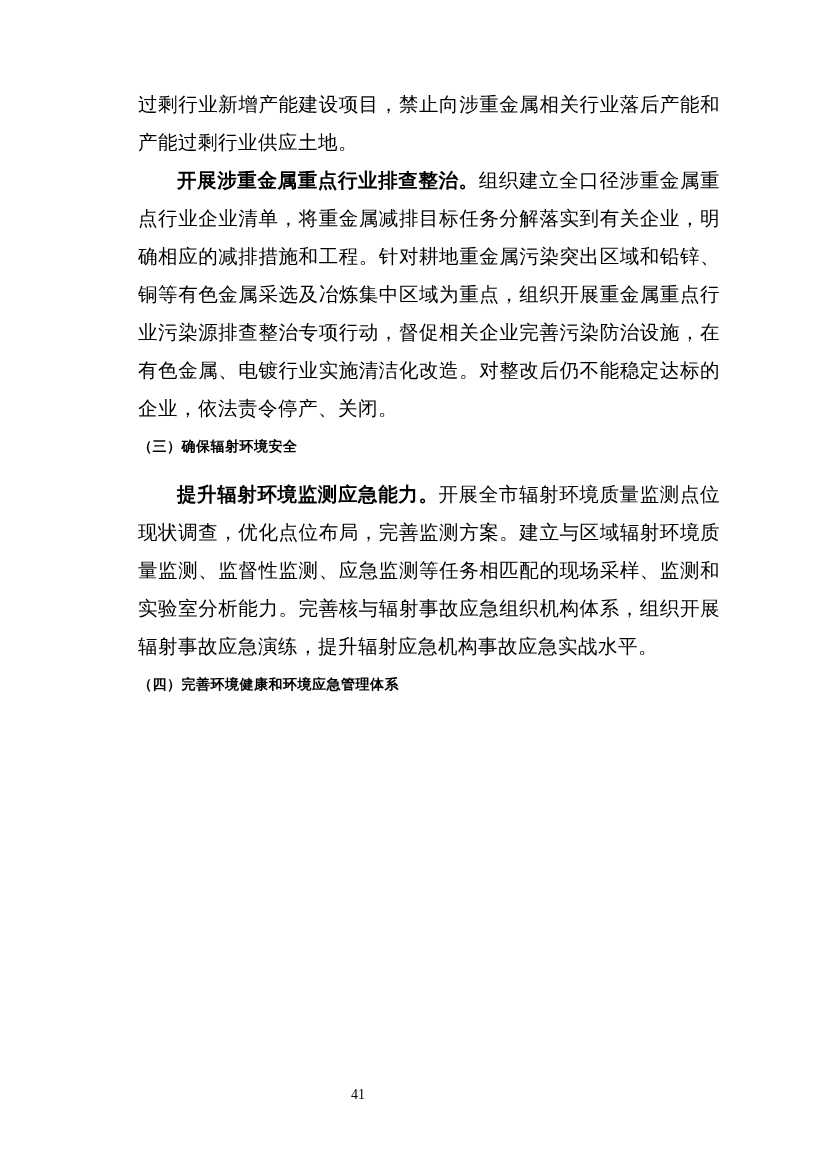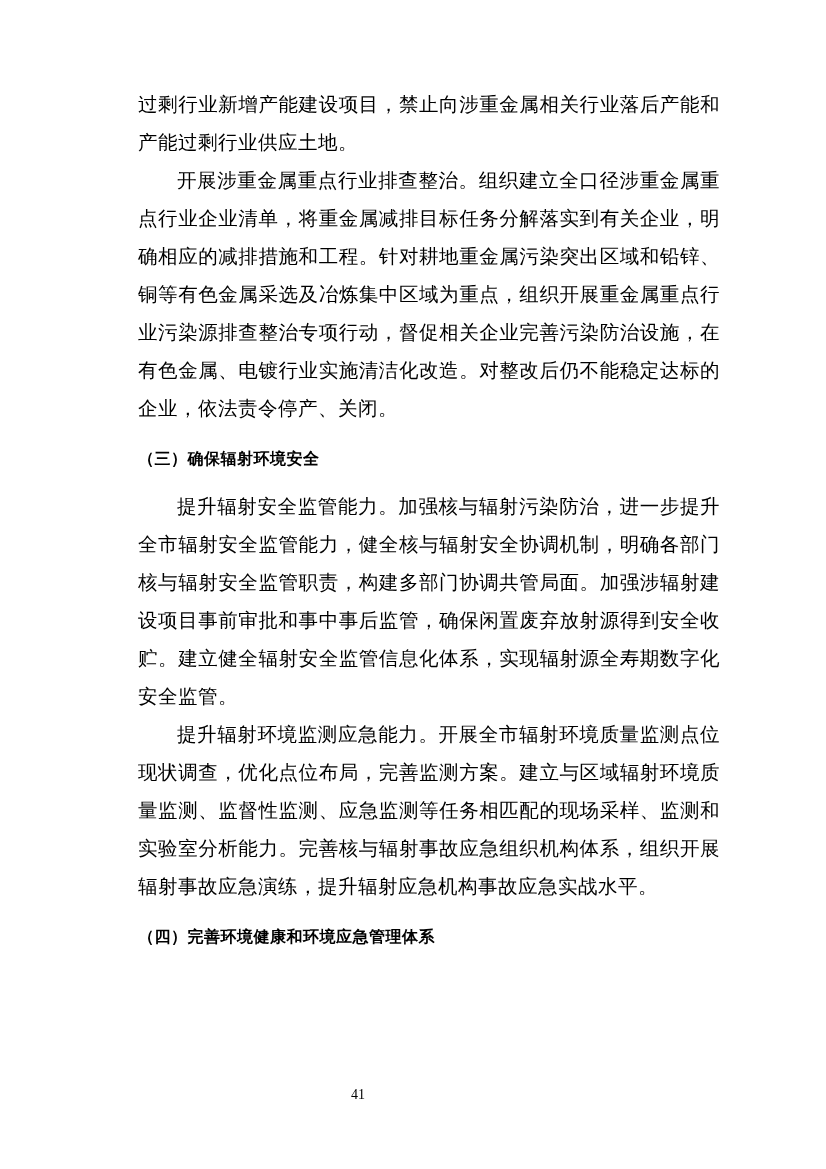--- a/index.html
+++ b/index.html
@@ -18,26 +18,25 @@
     left: 138px;
     width: 582px;
   }
   .para {
     font-size: 19.5px;
     line-height: 38px;
     text-align: justify;
     letter-spacing: 0.5px;
   }
   .para.indent { text-indent: 2em; }
-  .lead { font-weight: normal; }
+  .lead { font-weight: bold; }
   .heading {
-    font-size: 16px;
+    font-size: 14px;
     font-weight: bold;
     line-height: 38px;
-    margin-top: 12px;
     margin-bottom: 10px;
     letter-spacing: 0.5px;
   }
   .page-number {
     position: absolute;
     bottom: 66px;
     left: 0;
     width: 716px;
     text-align: center;
     font-size: 14px;
@@ -48,21 +47,20 @@
 <body>
 
 <div class="page-inner">
 
   <p class="para"><span>过剩行业新增产能建设项目，禁止向涉重金属相关行业落后产能和产能过剩行业供应土地。</span></p>
 
   <p class="para indent"><span class="lead">开展涉重金属重点行业排查整治。</span><span>组织建立全口径涉重金属重点行业企业清单，将重金属减排目标任务分解落实到有关企业，明确相应的减排措施和工程。针对耕地重金属污染突出区域和铅锌、铜等有色金属采选及冶炼集中区域为重点，组织开展重金属重点行业污染源排查整治专项行动，督促相关企业完善污染防治设施，在有色金属、电镀行业实施清洁化改造。对整改后仍不能稳定达标的企业，依法责令停产、关闭。</span></p>
 
   <h3 class="heading">（三）确保辐射环境安全</h3>
 
-  <p class="para indent"><span class="lead">提升辐射安全监管能力。</span><span>加强核与辐射污染防治，进一步提升全市辐射安全监管能力，健全核与辐射安全协调机制，明确各部门核与辐射安全监管职责，构建多部门协调共管局面。加强涉辐射建设项目事前审批和事中事后监管，确保闲置废弃放射源得到安全收贮。建立健全辐射安全监管信息化体系，实现辐射源全寿期数字化安全监管。</span></p>
 
   <p class="para indent"><span class="lead">提升辐射环境监测应急能力。</span><span>开展全市辐射环境质量监测点位现状调查，优化点位布局，完善监测方案。建立与区域辐射环境质量监测、监督性监测、应急监测等任务相匹配的现场采样、监测和实验室分析能力。完善核与辐射事故应急组织机构体系，组织开展辐射事故应急演练，提升辐射应急机构事故应急实战水平。</span></p>
 
   <h3 class="heading">（四）完善环境健康和环境应急管理体系</h3>
 
 
 </div>
 
 <div class="page-number">41</div>
 

